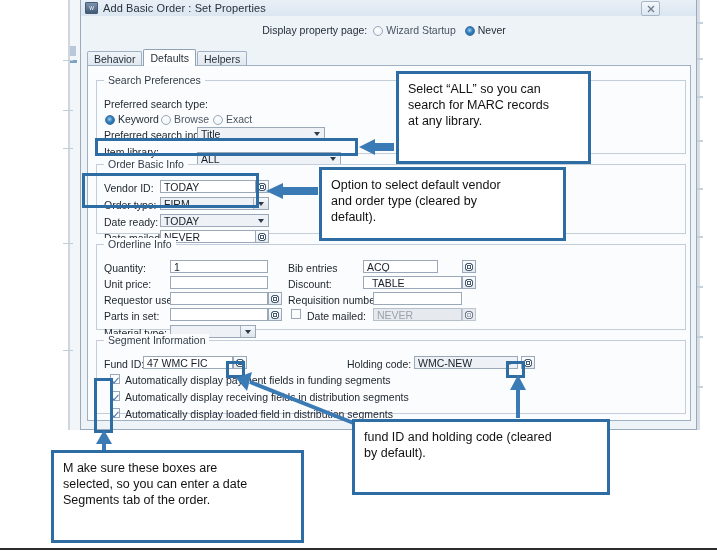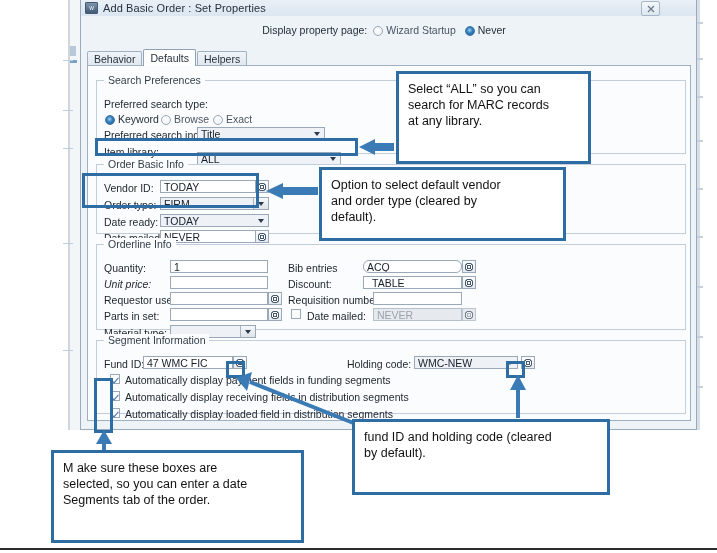--- a/index.html
+++ b/index.html
@@ -273,21 +273,21 @@
           <span class="g"></span>
         </div>
     </fieldset>
 
     <fieldset class="grp" style="left:8px;top:172px;width:588px;height:90px;">
       <legend>Orderline Info</legend>
 
       <span class="lab" style="left:7px;top:12px;">Quantity:</span>
       <div class="fld" style="left:73px;top:10px;width:98px;"><span>1</span></div>
 
-      <span class="lab" style="left:7px;top:28px;font-style:italic;">Unit price:</span>
+      <span class="lab" style="left:7px;top:28px;">Unit price:</span>
       <div class="fld" style="left:73px;top:26px;width:98px;"><span></span></div>
 
       <span class="lab" style="left:7px;top:44px;">Requestor user ID:</span>
       <div class="fld" style="left:73px;top:42px;width:98px;"><span></span></div>
       <div class="gadget" style="left:171px;top:42px;">
           <span class="g"></span>
         </div>
 
       <span class="lab" style="left:7px;top:60px;">Parts in set:</span>
       <div class="fld" style="left:73px;top:58px;width:98px;"><span></span></div>
@@ -297,21 +297,21 @@
 
       <span class="lab" style="left:7px;top:77px;">Material type:</span>
       <div class="combo" style="left:73px;top:75px;width:86px;">
         <span></span>
         <span class="arrow">
             <i></i>
           </span>
       </div>
 
       <span class="lab" style="left:191px;top:12px;">Bib entries</span>
-      <div class="fld" style="left:266px;top:10px;width:99px;border-radius:6px;"><span>ACQ</span></div>
+      <div class="fld" style="left:266px;top:10px;width:75px;"><span>ACQ</span></div>
       <div class="gadget" style="left:365px;top:10px;">
           <span class="g"></span>
         </div>
 
       <span class="lab" style="left:191px;top:28px;">Discount:</span>
       <div class="fld" style="left:266px;top:26px;width:99px;padding-left:8px;"><span>TABLE</span></div>
       <div class="gadget" style="left:365px;top:26px;">
           <span class="g"></span>
         </div>
 

